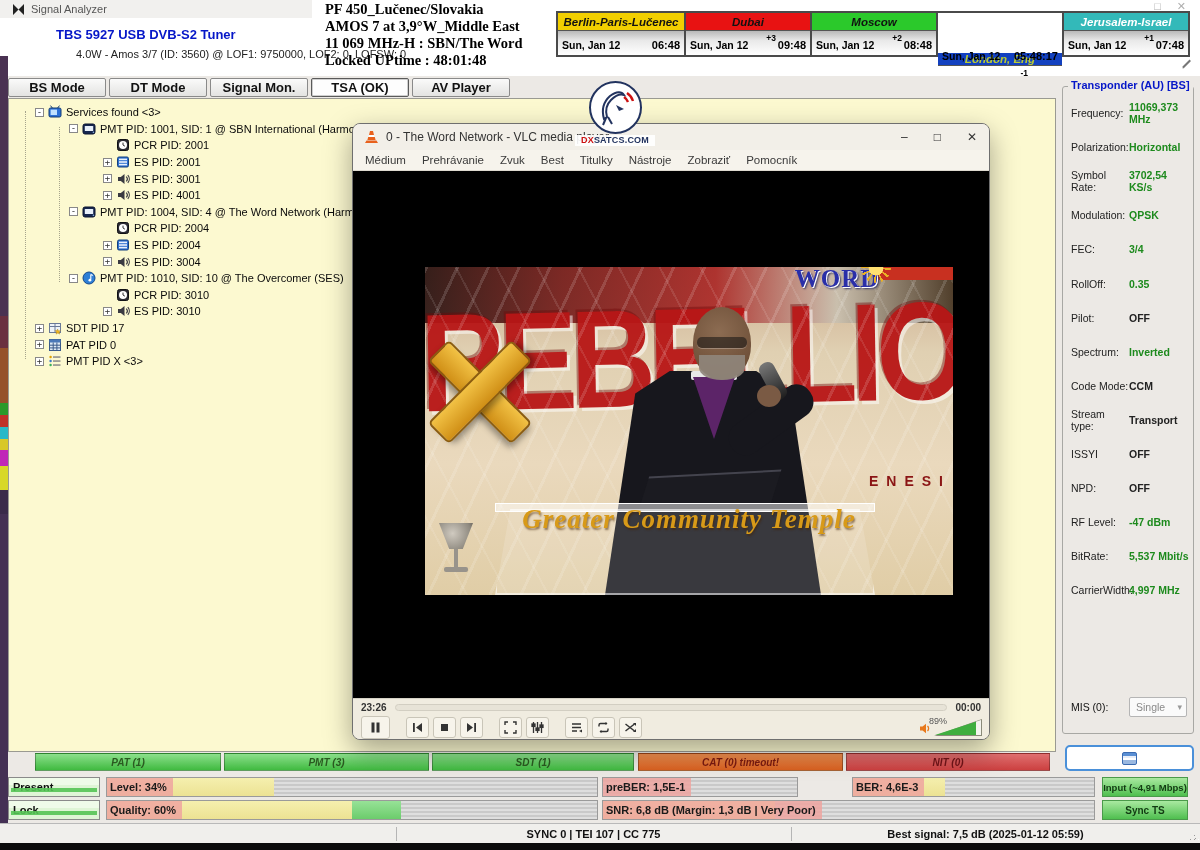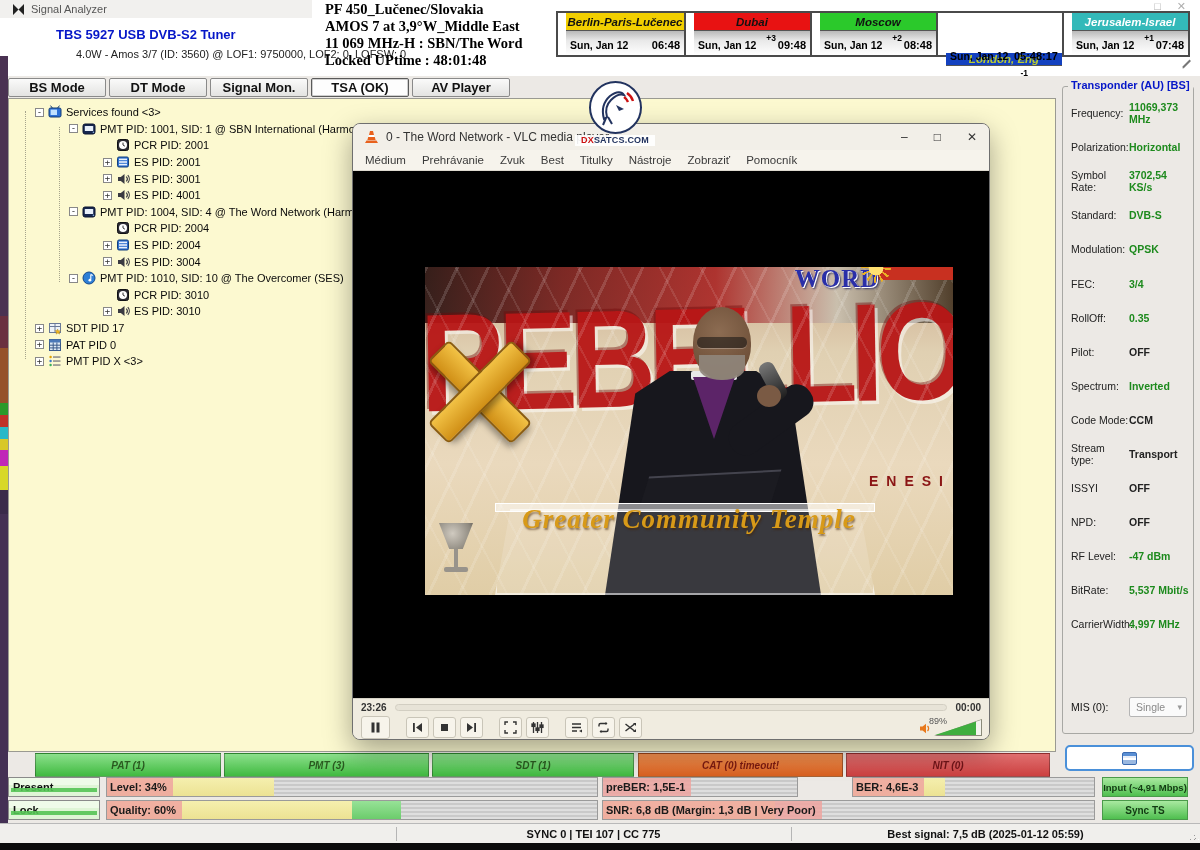--- a/index.html
+++ b/index.html
@@ -14,21 +14,21 @@
   .win-ctrl-faint{position:absolute;top:0px;right:14px;display:flex;gap:16px;color:#9a9a9a;
     font-size:11px;opacity:.8;z-index:1;}
   .tuner-name{position:absolute;left:56px;top:27px;font-size:13px;font-weight:bold;color:#0617c8;}
   .tuner-config{position:absolute;left:76px;top:48px;font-size:11px;color:#222;}
   .info-block{position:absolute;left:325px;top:1px;font-family:"Liberation Serif",serif;
     font-weight:bold;font-size:14.5px;line-height:17px;color:#000;z-index:2;}
 
   
   #clocks{position:absolute;left:556px;top:11px;height:46px;display:flex;z-index:2;
     border:2px solid #4a4a4a;background:#fff;}
-  .clock{width:126px;border-left:2px solid #4a4a4a;display:flex;flex-direction:column;padding-left:8px;}
+  .clock{width:126px;border-left:2px solid #4a4a4a;display:flex;flex-direction:column;}
   .clock:first-child{border-left:none;}
   .clock-hd{height:18px;display:flex;align-items:center;justify-content:center;
     font-size:11.5px;font-weight:bold;font-style:italic;border-bottom:1px solid #555;}
   .clock-bd{flex:1;position:relative;background:linear-gradient(180deg,#b9b9b9 0,#e9e9e9 40%,#ffffff 100%);
     font-size:10.5px;font-weight:bold;color:#000;}
   .clock-date{position:absolute;left:4px;bottom:4px;}
   .clock-off{position:absolute;right:34px;top:2px;font-size:8.5px;}
   .clock-time{position:absolute;right:4px;bottom:4px;font-size:11px;}
   .pencil{position:absolute;right:6px;top:57px;z-index:2;}
 
@@ -165,21 +165,21 @@
   .mis-label{width:58px;font-size:10.5px;flex:0 0 58px;}
   .mis-select{width:58px;height:20px;border:1px solid #b5b5b5;border-radius:2px;background:#fafafa;
     font-size:10.5px;color:#8a8a8a;display:flex;align-items:center;padding-left:6px;position:relative;}
   .mis-select .chev{position:absolute;right:4px;color:#999;font-size:9px;}
   #save-btn{position:absolute;left:1065px;top:745px;width:129px;height:26px;background:#fff;
     border:2px solid #4a90d9;border-radius:5px;display:flex;align-items:center;justify-content:center;}
   .disk-ico{width:15px;height:13px;border:1px solid #3a6ab0;border-radius:2px;
     background:linear-gradient(#5a8fd4 0 30%,#e8eef8 30% 45%,#fff 45% 62%,#9ab8e0 62% 100%);}
 
   
-  .si-bar{position:absolute;top:753px;height:24px;display:flex;align-items:center;justify-content:center;
+  .si-bar{position:absolute;top:753px;height:18px;display:flex;align-items:center;justify-content:center;
     font-size:10px;font-style:italic;font-weight:bold;border:1px solid rgba(0,0,0,.3);}
   .si-ok{background:linear-gradient(#8ce08c,#40ba40);color:#2a5a20;}
   .si-warn{background:linear-gradient(#f09050,#d86020);color:#7a1a10;}
   .si-err{background:linear-gradient(#e07070,#cc4040);color:#701418;}
 
   
   .sig-box{position:absolute;height:20px;border:1px solid #8a8a8a;font-size:11px;font-weight:bold;
     display:flex;align-items:center;padding-left:4px;
     background:linear-gradient(180deg,#effbe9 0 40%,#dff5d6 40% 100%);}
   .sig-box .greenline{position:absolute;left:2px;right:2px;top:55%;height:4px;background:#55c455;opacity:.9;}
@@ -657,24 +657,20 @@
         </div>
         <div class="tp-row">
           <span class="tp-label">Polarization:</span>
           <span class="tp-value green">Horizontal</span>
         </div>
         <div class="tp-row">
           <span class="tp-label">Symbol Rate:</span>
           <span class="tp-value green">3702,54 KS/s</span>
         </div>
         <div class="tp-row">
-          <span class="tp-label">Standard:</span>
-          <span class="tp-value green">DVB-S</span>
-        </div>
-        <div class="tp-row">
           <span class="tp-label">Modulation:</span>
           <span class="tp-value green">QPSK</span>
         </div>
         <div class="tp-row">
           <span class="tp-label">FEC:</span>
           <span class="tp-value green">3/4</span>
         </div>
         <div class="tp-row">
           <span class="tp-label">RollOff:</span>
           <span class="tp-value green">0.35</span>

